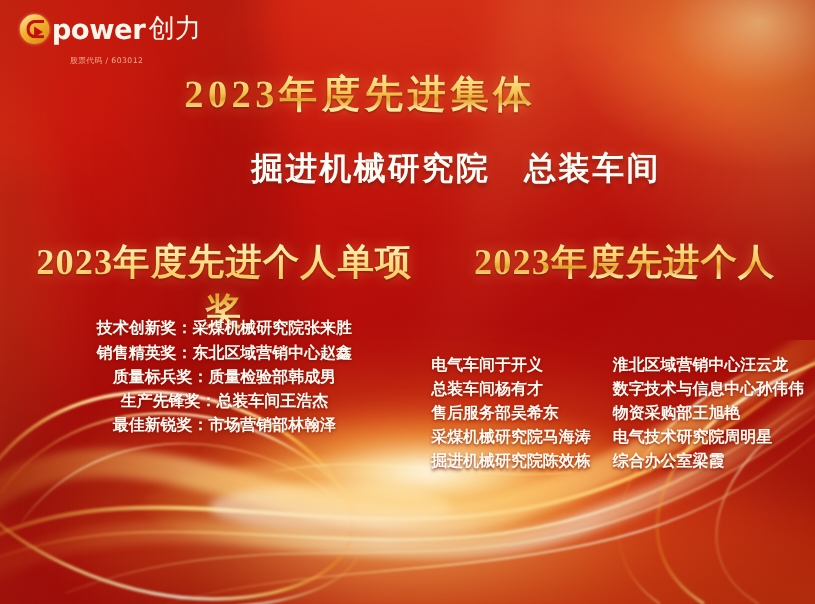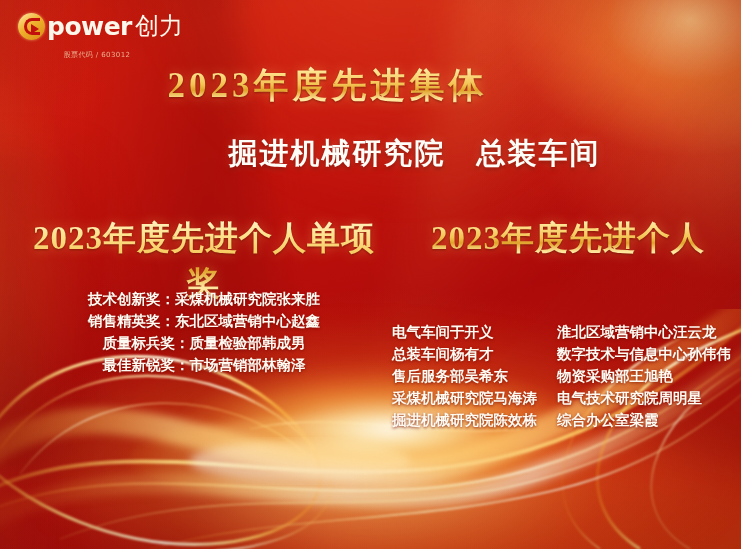--- a/index.html
+++ b/index.html
@@ -168,20 +168,21 @@
 
   <div id="subtitle">掘进机械研究院　总装车间</div>
 
   <div id="head-left" class="gold">2023年度先进个人单项奖</div>
   <div id="head-right" class="gold">2023年度先进个人</div>
 
   <div id="list-left" class="awardlist">
     <div class="row">技术创新奖：采煤机械研究院张来胜</div>
     <div class="row">销售精英奖：东北区域营销中心赵鑫</div>
     <div class="row">质量标兵奖：质量检验部韩成男</div>
+    <div class="row">生产先锋奖：总装车间王浩杰</div>
     <div class="row">最佳新锐奖：市场营销部林翰泽</div>
   </div>
 
   <div id="list-right" class="awardlist">
     <div class="row">
       <span class="c1">电气车间于开义</span>
       <span class="c2">淮北区域营销中心汪云龙</span>
     </div>
     <div class="row">
       <span class="c1">总装车间杨有才</span>

